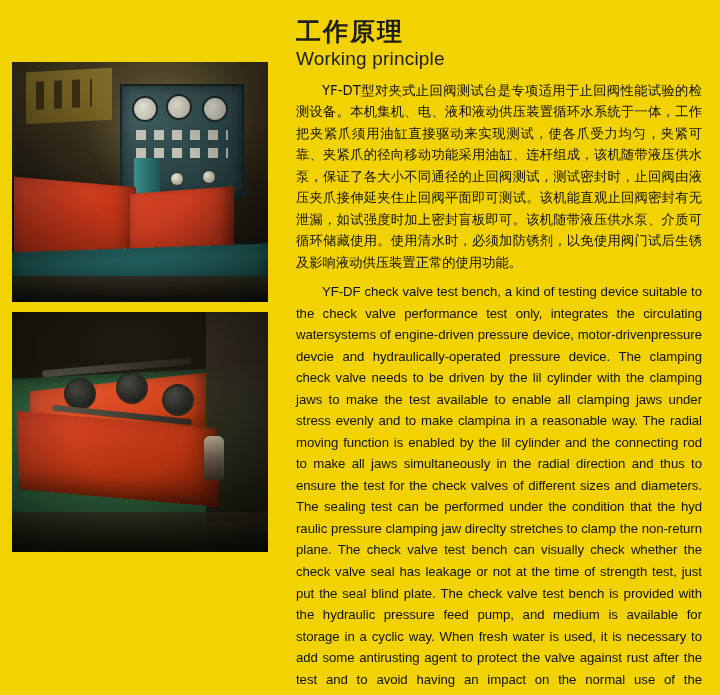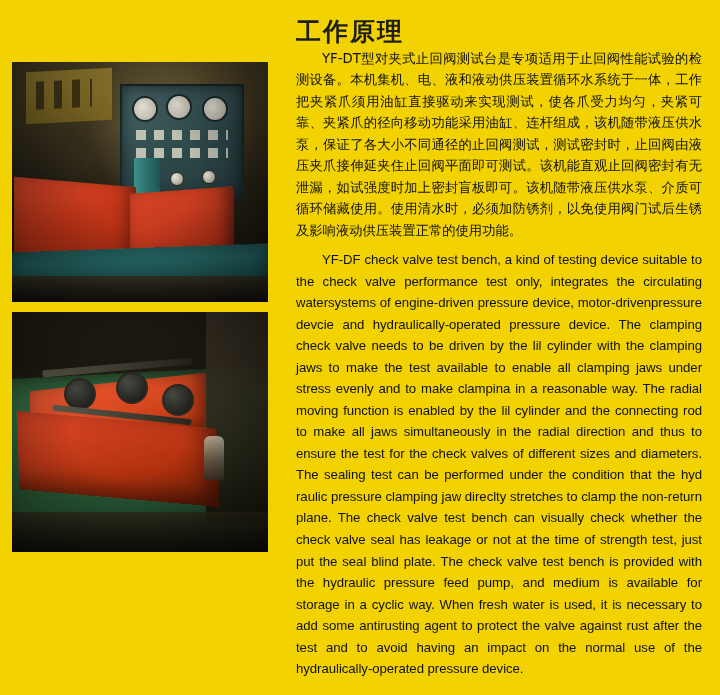--- a/index.html
+++ b/index.html
@@ -265,20 +265,21 @@
         <div class="p2-person"></div>
         <div class="p2-base"></div>
         <div class="p2-shadow"></div>
       </div>
     </div>
 
   </div>
 
   <div class="right-col">
     <h1 class="title-cn">工作原理</h1>
+    <h2 class="title-en">Working principle</h2>
 
     <p class="body-cn">
       <span class="indent"></span><span>YF-DT型对夹式止回阀测试台是专项适用于止回阀性能试验的检测设备。本机集机、电、液和液动供压装置循环水系统于一体，工作把夹紧爪须用油缸直接驱动来实现测试，使各爪受力均匀，夹紧可靠、夹紧爪的径向移动功能采用油缸、连杆组成，该机随带液压供水泵，保证了各大小不同通径的止回阀测试，测试密封时，止回阀由液压夹爪接伸延夹住止回阀平面即可测试。该机能直观止回阀密封有无泄漏，如试强度时加上密封盲板即可。该机随带液压供水泵、介质可循环储藏使用。使用清水时，必须加防锈剂，以免使用阀门试后生锈及影响液动供压装置正常的使用功能。</span>
     </p>
 
     <p class="body-en">
       <span class="indent"></span><span>YF-DF check valve test bench, a kind of testing device suitable to the check valve performance test only, integrates the circulating watersystems of engine-driven pressure device, motor-drivenpressure devcie and hydraulically-operated pressure device. The clamping check valve needs to be driven by the lil cylinder with the clamping jaws to make the test available to enable all clamping jaws under stress evenly and to make clampina in a reasonable way. The radial moving function is enabled by the lil cylinder and the connecting rod to make all jaws simultaneously in the radial direction and thus to ensure the test for the check valves of different sizes and diameters. The sealing test can be performed under the condition that the hyd raulic pressure clamping jaw direclty stretches to clamp the non-return plane. The check valve test bench can visually check whether the check valve seal has leakage or not at the time of strength test, just put the seal blind plate. The check valve test bench is provided with the hydraulic pressure feed pump, and medium is available for storage in a cyclic way. When fresh water is used, it is necessary to add some antirusting agent to protect the valve against rust after the test and to avoid having an impact on the normal use of the hydraulically-operated pressure device.</span>
     </p>
   </div>
 

